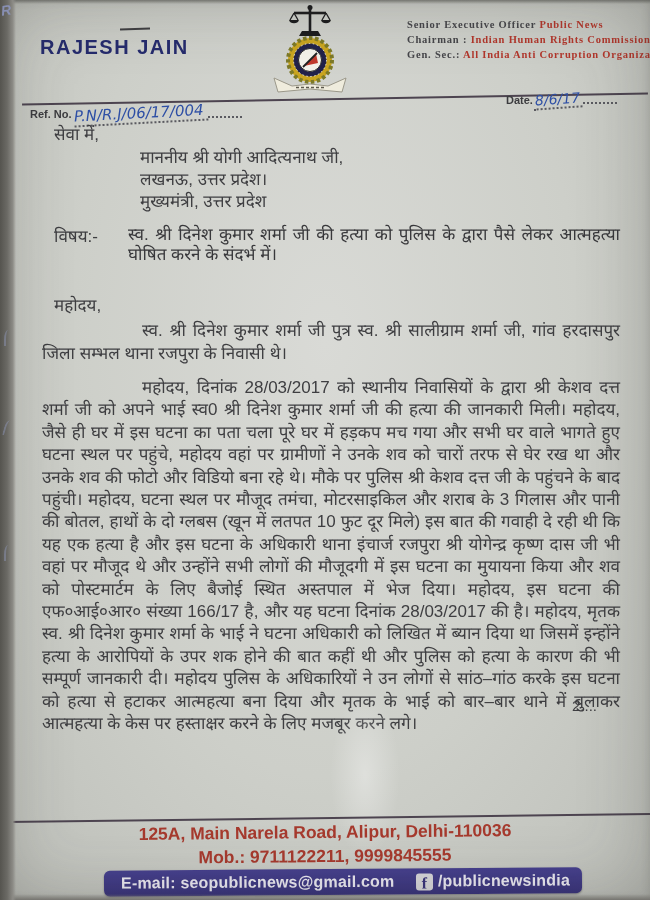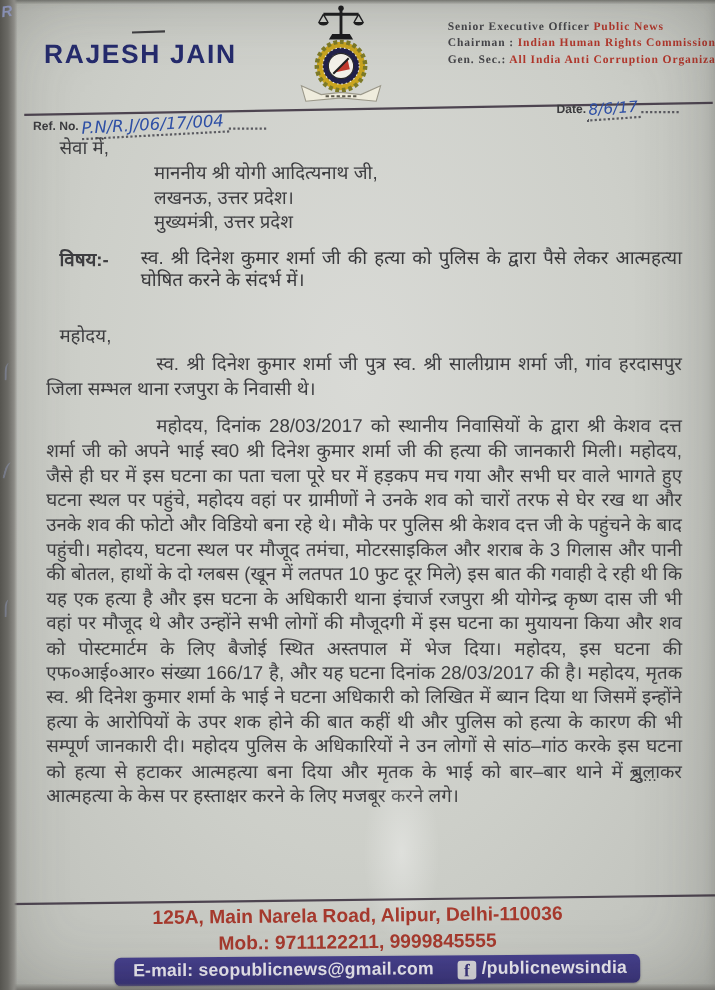--- a/index.html
+++ b/index.html
@@ -43,21 +43,21 @@
     position: absolute; left: 330px; top: 690px; width: 70px; height: 170px;
     background: radial-gradient(ellipse at center, rgba(255,255,255,.35), rgba(255,255,255,0) 70%);
     pointer-events: none;
   }
 
   
   .name-dash { position: absolute; left: 120px; top: 28px; width: 30px;
     border-top: 2px solid #3f3f42; transform: rotate(-2deg); }
   .sender-name {
     position: absolute; left: 40px; top: 36px;
-    font-size: 24px; font-weight: bold; letter-spacing: 1.5px;
+    font-size: 20px; font-weight: bold; letter-spacing: 1.5px;
     color: #252b6d;
   }
   .logo { position: absolute; left: 258px; top: 4px; width: 104px; text-align: center; }
   .logo svg { display: block; margin: 0 auto; }
 
   .org-block { position: absolute; left: 407px; top: 17px; width: 262px; font-family: Liberation Serif, serif; }
   .org-line { font-size: 10.5px; font-weight: bold; letter-spacing: .8px;
     line-height: 15px; color: #46464a; white-space: nowrap; }
   .org-line .red { color: #b2372c; }
 
@@ -81,21 +81,21 @@
 
   
   .letter-body {
     position: absolute; left: 42px; top: 124px; width: 578px;
     font-size: 17px; line-height: 22px; color: #3e3e41;
   }
   .seva { padding-left: 12px; }
   .recipients { margin-left: 98px; margin-top: 1px; }
   .recipients div { line-height: 22px; }
   .subject-row { display: flex; margin-top: 12px; }
-  .subject-label { flex: 0 0 86px; padding-left: 12px; line-height: 24px; font-weight: bold; }
+  .subject-label { flex: 0 0 86px; padding-left: 12px; line-height: 24px; }
   .subject-text { flex: 1; line-height: 20px; text-align: justify; color: #38383b; }
   .salutation { margin-top: 30px; padding-left: 12px; }
   .para { text-align: justify; text-indent: 100px; }
   .para1 { margin-top: 2px; line-height: 23px; }
   .para2 { margin-top: 12px; line-height: 22.4px; }
   .page-marker { position: absolute; left: 572px; top: 697px; font-size: 15px; color: #3e3e41; }
 
   
   .addr, .mob {
     position: absolute; left: 0; width: 100%; text-align: center;

